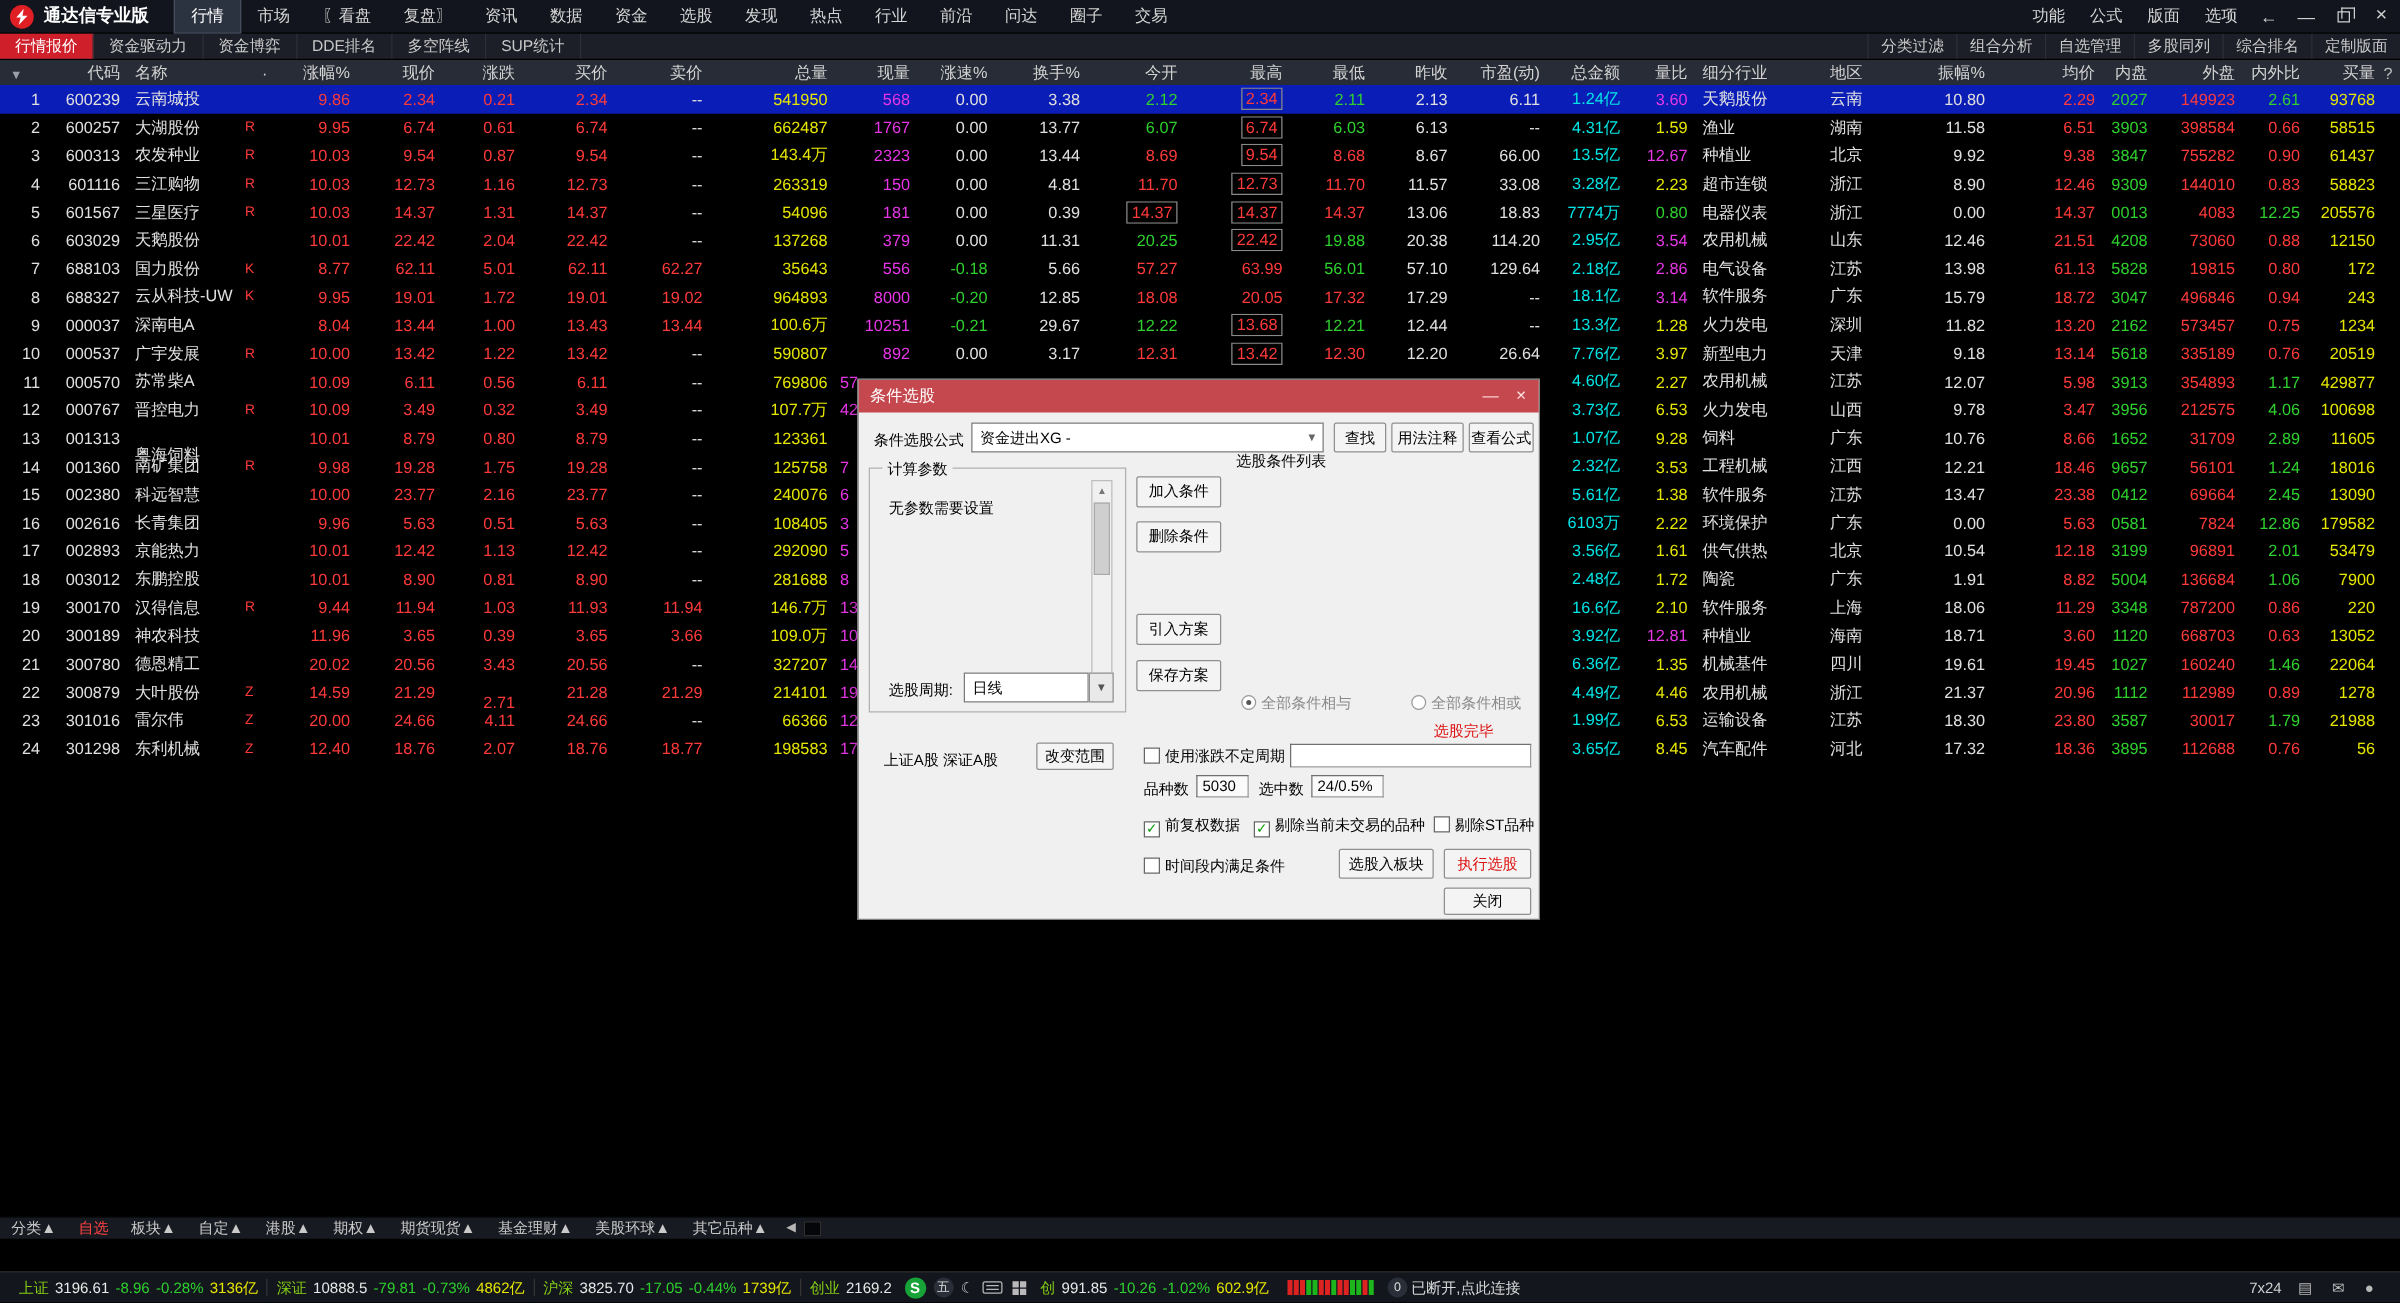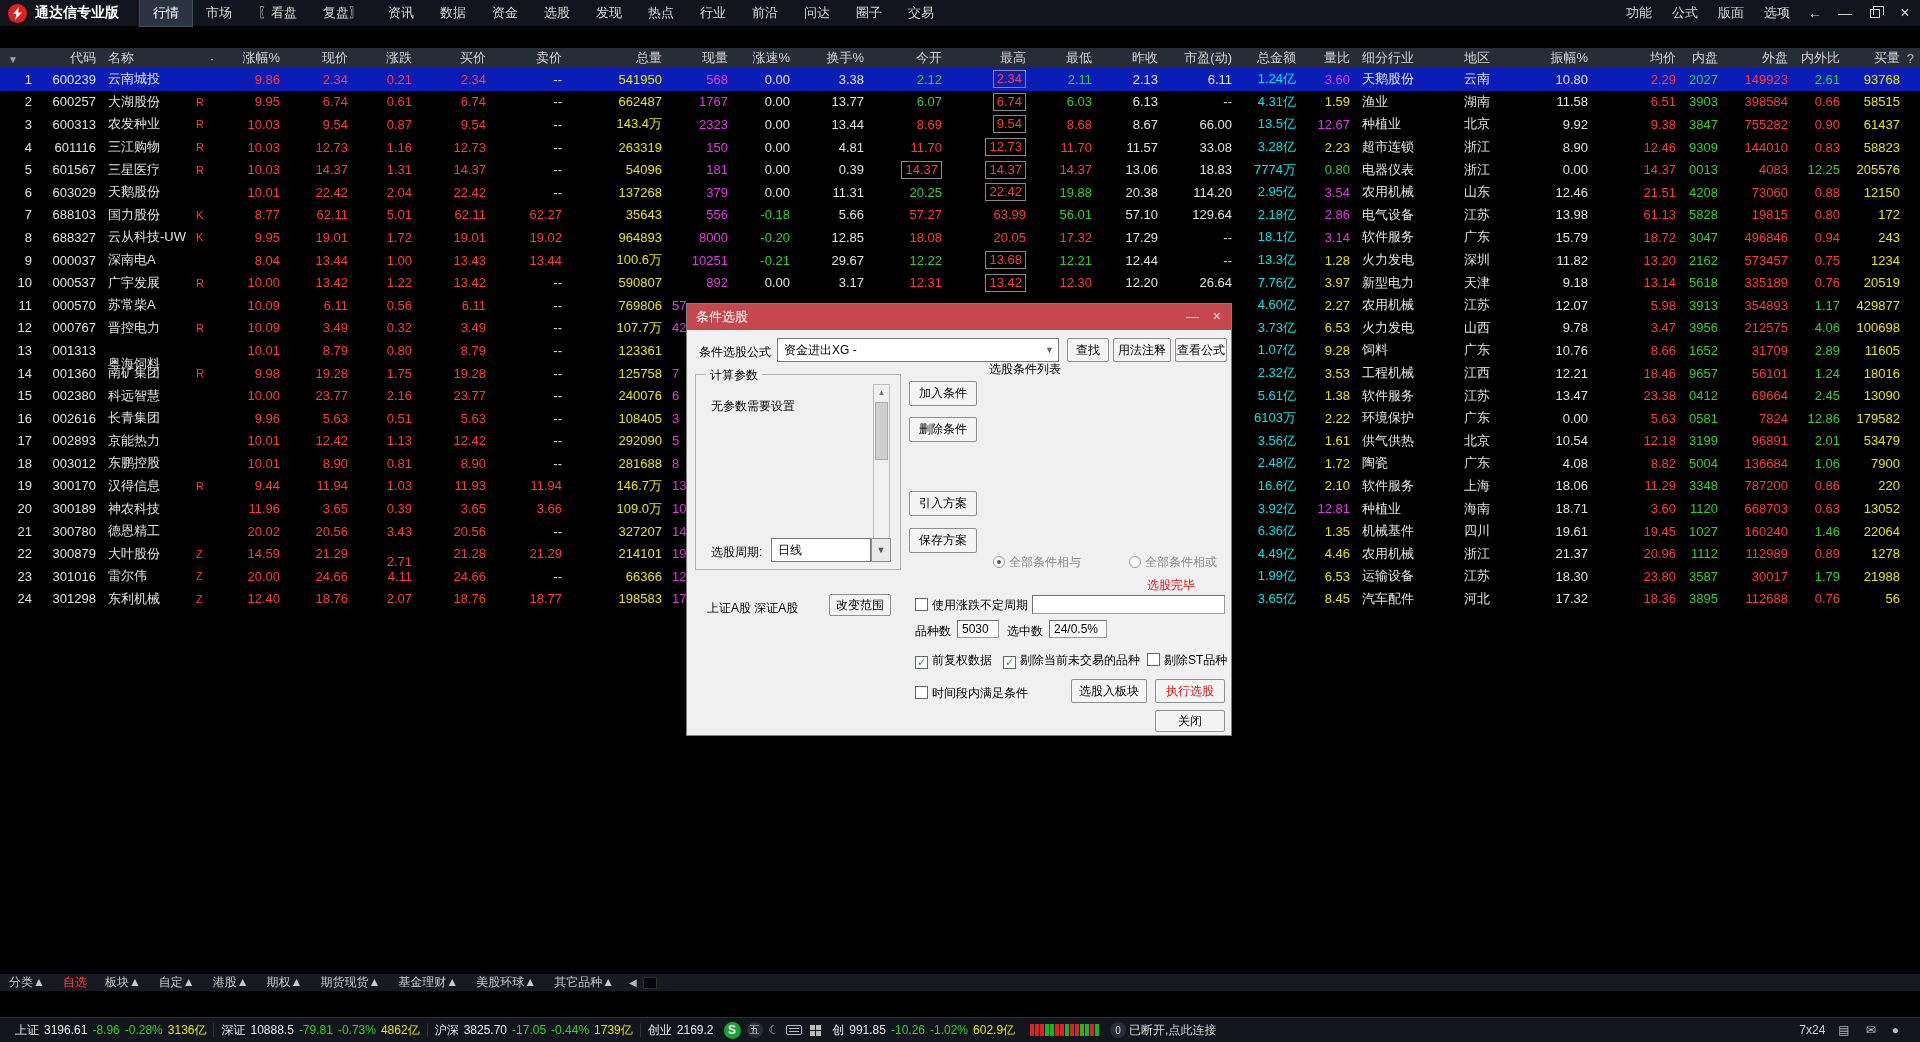--- a/index.html
+++ b/index.html
@@ -81,21 +81,21 @@
   .btab { color:#c9c9c9; font-size:12px; padding:0 9px; white-space:nowrap; }
   .btab.active { color:#ff4242; }
   .btab-arrow { color:#b5b5b5; font-size:10px; padding:0 6px; }
   .btab-box { width:14px; height:12px; background:#05060a; border:1px solid #2e2e2e; }
 
   
   .statusbar { position:absolute; left:0; top:1017px; width:1920px; height:25px; background:#13161d;
     border-top:1px solid #2b2b2b; display:flex; align-items:center; font-size:12px; padding:0 8px; }
   .sb-seg { display:flex; align-items:center; gap:5px; padding:0 7px; white-space:nowrap; }
   .sb-div { width:1px; height:14px; background:#343434; }
-  .sb-label{ color:#e5e5e5; } .sb-val{ color:#e8e8e8; } .sb-chg{ color:#2fd12f; } .sb-amt{ color:#e6e600; }
+  .sb-label{ color:#84cc16; } .sb-val{ color:#e8e8e8; } .sb-chg{ color:#2fd12f; } .sb-amt{ color:#e6e600; }
   .sb-logo { width:17px; height:17px; border-radius:50%; background:#17a338; color:#fff; font-weight:bold;
     font-size:12px; display:flex; align-items:center; justify-content:center; margin:0 3px; }
   .sb-badge { width:16px; height:16px; border-radius:50%; background:#2a2e38; color:#ddd; font-size:10px;
     display:flex; align-items:center; justify-content:center; margin:0 3px; }
   .sb-ico { color:#b9b9b9; font-size:12px; margin:0 3px; }
   .kbd-ico { width:16px; height:10px; border:1px solid #b9b9b9; border-radius:2px; position:relative; margin:0 4px; }
   .kbd-ico:before { content:""; position:absolute; left:2px; top:2px; width:10px; height:1px; background:#b9b9b9; box-shadow:0 3px 0 #b9b9b9; }
   .grid-ico { width:11px; height:11px; margin:0 4px; background:
     linear-gradient(#b9b9b9,#b9b9b9) 0 0/5px 5px no-repeat,
     linear-gradient(#b9b9b9,#b9b9b9) 6px 0/5px 5px no-repeat,
@@ -143,20 +143,39 @@
         <div class="menu-right-item">公式</div>
         <div class="menu-right-item">版面</div>
         <div class="menu-right-item">选项</div>
       </div>
     <div class="winctl">←</div>
     <div class="winctl">—</div>
     <div class="winctl"><span class="restore-box"></span></div>
     <div class="winctl close">×</div>
   </div>
 
+  <div class="toolbar">
+    <div id="tb-tabs" style="display:flex;">
+        <div class="tb-tab active">行情报价</div>
+        <div class="tb-tab">资金驱动力</div>
+        <div class="tb-tab">资金博弈</div>
+        <div class="tb-tab">DDE排名</div>
+        <div class="tb-tab">多空阵线</div>
+        <div class="tb-tab">SUP统计</div>
+      </div>
+    <div class="tb-spacer"></div>
+    <div id="tb-right" style="display:flex;">
+        <div class="tb-right">分类过滤</div>
+        <div class="tb-right">组合分析</div>
+        <div class="tb-right">自选管理</div>
+        <div class="tb-right">多股同列</div>
+        <div class="tb-right">综合排名</div>
+        <div class="tb-right">定制版面</div>
+      </div>
+  </div>
 
   <div class="thead" id="thead">
       <div class="hcell" style="width: 38px; text-align: left;"><span class="filter-ic">▼</span></div>
       <div class="hcell" style="width: 64px;">代码</div>
       <div class="hcell al" style="width: 94px;">名称</div>
       <div class="hcell" style="width: 24px;">·</div>
       <div class="hcell" style="width: 66px;">涨幅%</div>
       <div class="hcell" style="width: 68px;">现价</div>
       <div class="hcell" style="width: 64px;">涨跌</div>
       <div class="hcell" style="width: 74px;">买价</div>
@@ -710,21 +729,21 @@
         <div class="cell wh" style="width: 74px;"></div>
         <div class="cell rd" style="width: 78px;"></div>
         <div class="cell rd" style="width: 84px;"></div>
         <div class="cell rd" style="width: 66px;"></div>
         <div class="cell wh" style="width: 66px;"></div>
         <div class="cell wh" style="width: 74px;"></div>
         <div class="cell cy" style="width: 64px;">2.48亿</div>
         <div class="cell yl" style="width: 54px;">1.72</div>
         <div class="cell wh al" style="width: 102px;">陶瓷</div>
         <div class="cell wh al" style="width: 64px;">广东</div>
-        <div class="cell wh" style="width: 72px;">4.08</div>
+        <div class="cell wh" style="width: 72px;">1.91</div>
         <div class="cell rd" style="width: 88px;">8.82</div>
         <div class="cell gn" style="width: 42px;">5004</div>
         <div class="cell rd" style="width: 70px;">136684</div>
         <div class="cell gn" style="width: 52px;">1.06</div>
         <div class="cell yl" style="width: 60px;">7900</div>
       </div>
       <div class="trow">
         <div class="cell wh" style="width: 38px;">19</div>
         <div class="cell wh" style="width: 64px;">300170</div>
         <div class="cell wh al" style="width: 94px;">汉得信息</div>

